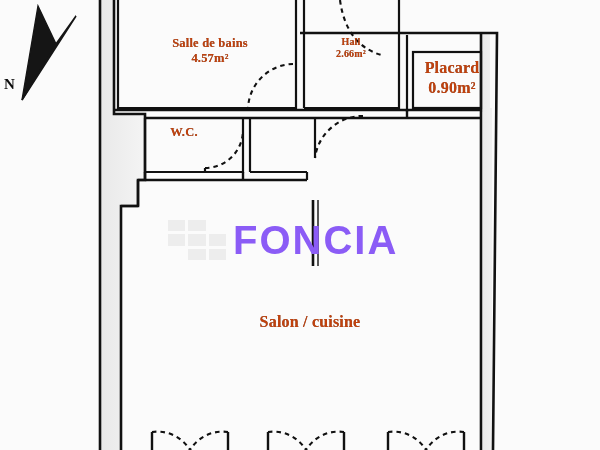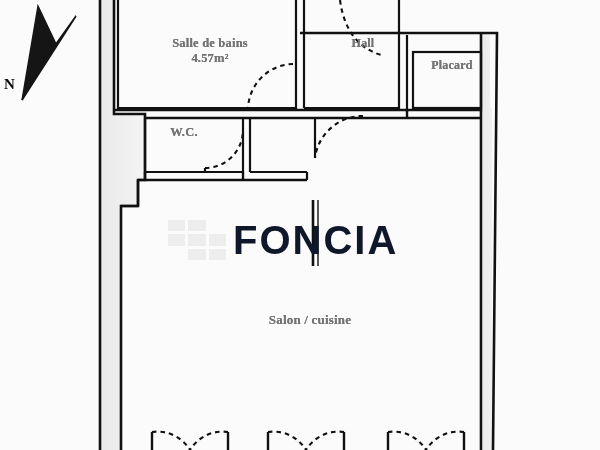--- a/index.html
+++ b/index.html
@@ -19,36 +19,36 @@
   #plan-svg {
     position: absolute;
     left: 0;
     top: 0;
     width: 600px;
     height: 450px;
   }
   .room-label {
     position: absolute;
     text-align: center;
-    color: #737373;
+    color: #c2410c;
     font-family: "Liberation Serif", "DejaVu Serif", serif;
     font-weight: bold;
     line-height: 1.22;
     white-space: nowrap;
     letter-spacing: 0.2px;
     text-shadow: 0 0 0.6px rgba(0,0,0,0.55);
   }
   .room-label .rl-name { display: block; }
   .room-label .rl-area { display: block; }
 
   .lbl-sdb   { left: 130px; top: 36px;  width: 160px; font-size: 12.5px; }
-  .lbl-hall  { left: 305px; top: 36px;  width: 92px;  font-size: 12px; padding-left: 12px; }
-  .lbl-plac  { left: 413px; top: 58px;  width: 78px;  font-size: 12px; }
+  .lbl-hall  { left: 305px; top: 36px;  width: 92px;  font-size: 10px; }
+  .lbl-plac  { left: 413px; top: 58px;  width: 78px;  font-size: 16px; }
   .lbl-wc    { left: 139px; top: 125px; width: 90px;  font-size: 12.5px; }
-  .lbl-salon { left: 235px; top: 312px; width: 150px; font-size: 13px; }
+  .lbl-salon { left: 235px; top: 312px; width: 150px; font-size: 16px; }
 
   .compass-n {
     position: absolute;
     left: 4px;
     top: 76px;
     font-size: 15px;
     font-weight: bold;
     font-family: "Liberation Serif", "DejaVu Serif", serif;
     color: #0b0b0b;
   }
@@ -77,21 +77,21 @@
   #wm-logo i {
     display: block;
     background: #ededed;
   }
   #wm-logo i.hide { background: transparent; }
   #wm-text {
     font-family: "Liberation Sans", "DejaVu Sans", sans-serif;
     font-size: 40px;
     font-weight: bold;
     letter-spacing: 2px;
-    color: #0f172a;
+    color: #8b5cf6;
     line-height: 1;
   }
 </style>
 </head>
 <body>
 
 <div id="page">
 
   <svg id="plan-svg" viewBox="0 0 600 450">
     <defs>
@@ -249,24 +249,26 @@
     <div id="wm-text">FONCIA</div>
   </div>
 
   <div class="room-label lbl-sdb">
     <span class="rl-name">Salle de bains</span>
     <span class="rl-area">4.57m²</span>
   </div>
 
   <div class="room-label lbl-hall">
     <span class="rl-name">Hall</span>
+    <span class="rl-area">2.66m²</span>
   </div>
 
   <div class="room-label lbl-plac">
     <span class="rl-name">Placard</span>
+    <span class="rl-area">0.90m²</span>
   </div>
 
   <div class="room-label lbl-wc">
     <span class="rl-name">W.C.</span>
   </div>
 
   <div class="room-label lbl-salon">
     <span class="rl-name">Salon / cuisine</span>
   </div>
 

